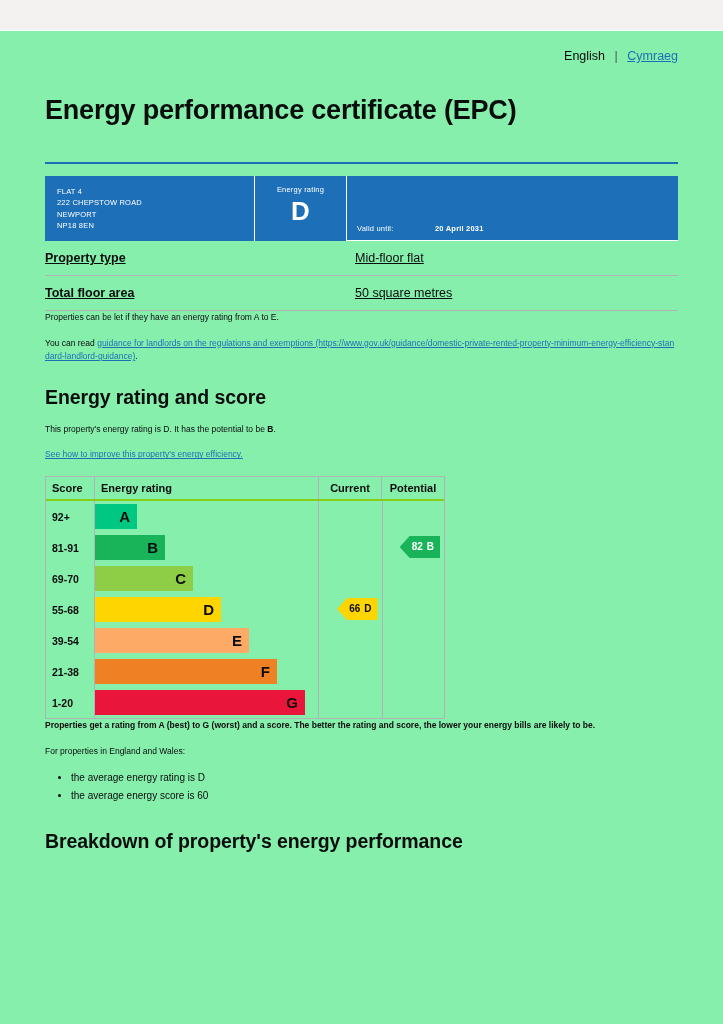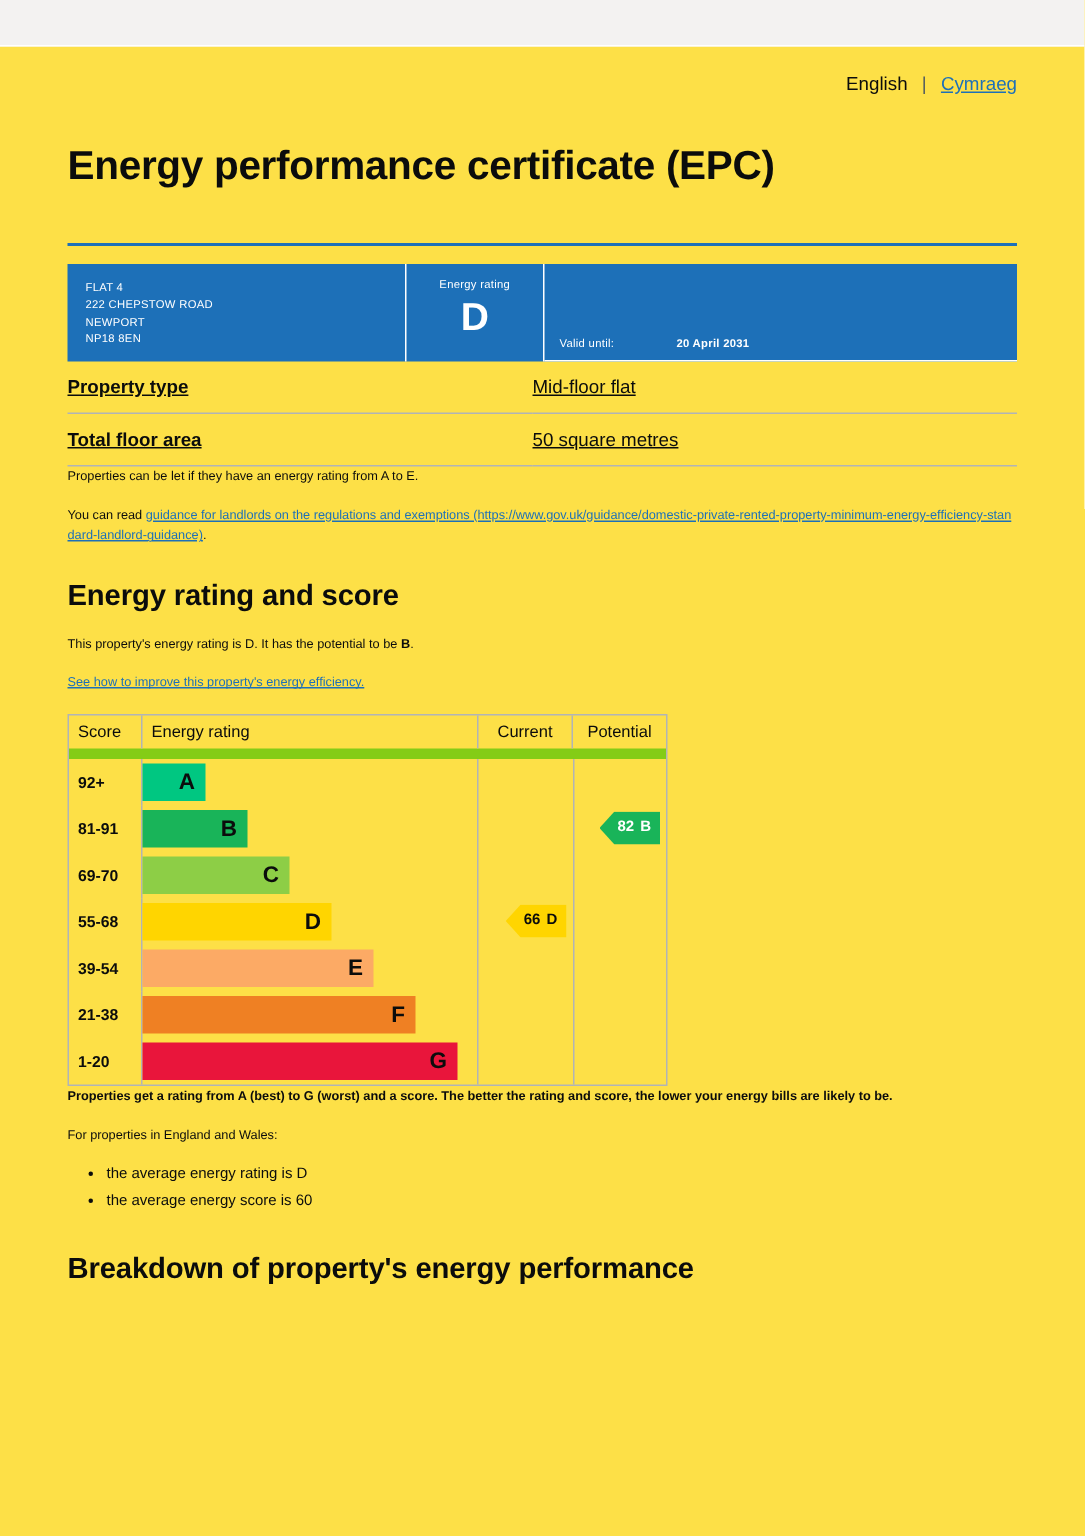--- a/index.html
+++ b/index.html
@@ -10,21 +10,21 @@
   body {
     width: 723px;
     font-family: "Liberation Sans", sans-serif;
     color: #0b0c0c;
     -webkit-font-smoothing: antialiased;
   }
   .page {
     position: relative;
     width: 723px;
     min-height: 1024px;
-    background: #fde047;
+    background: #86efac;
     box-sizing: border-box;
   }
   .topbar {
     height: 30px;
     background: #f3f2f1;
     border-bottom: 1px solid #ffffff;
   }
   .content {
     padding: 0 45px;
   }
@@ -57,21 +57,21 @@
 
   
   .banner {
     display: flex;
     background: #1d70b8;
     color: #ffffff;
     margin-top: 12px;
     min-height: 62px;
   }
   .banner-address {
-    width: 226px;
+    width: 210px;
     padding: 10px 10px 10px 12px;
     font-size: 7.5px;
     line-height: 1.5;
     letter-spacing: 0.2px;
     border-right: 1px solid #ffffff;
     box-sizing: border-box;
   }
   .banner-rating {
     width: 92px;
     border-right: 1px solid #ffffff;
@@ -159,23 +159,23 @@
 
   
   .epc {
     margin-top: 14px;
     width: 400px;
     border: 1px solid #b1b4b6;
     box-sizing: border-box;
   }
   .epc-head {
     display: flex;
-    border-bottom: 7px solid #84cc16;
+    border-bottom: 2px solid #84cc16;
     font-size: 11px;
-    font-weight: normal;
+    font-weight: bold;
     height: 22px;
     align-items: center;
   }
   .epc-head .c-score {
     width: 48px;
     padding-left: 6px;
     box-sizing: border-box;
   }
   .epc-head .c-rating {
     flex: 1;

